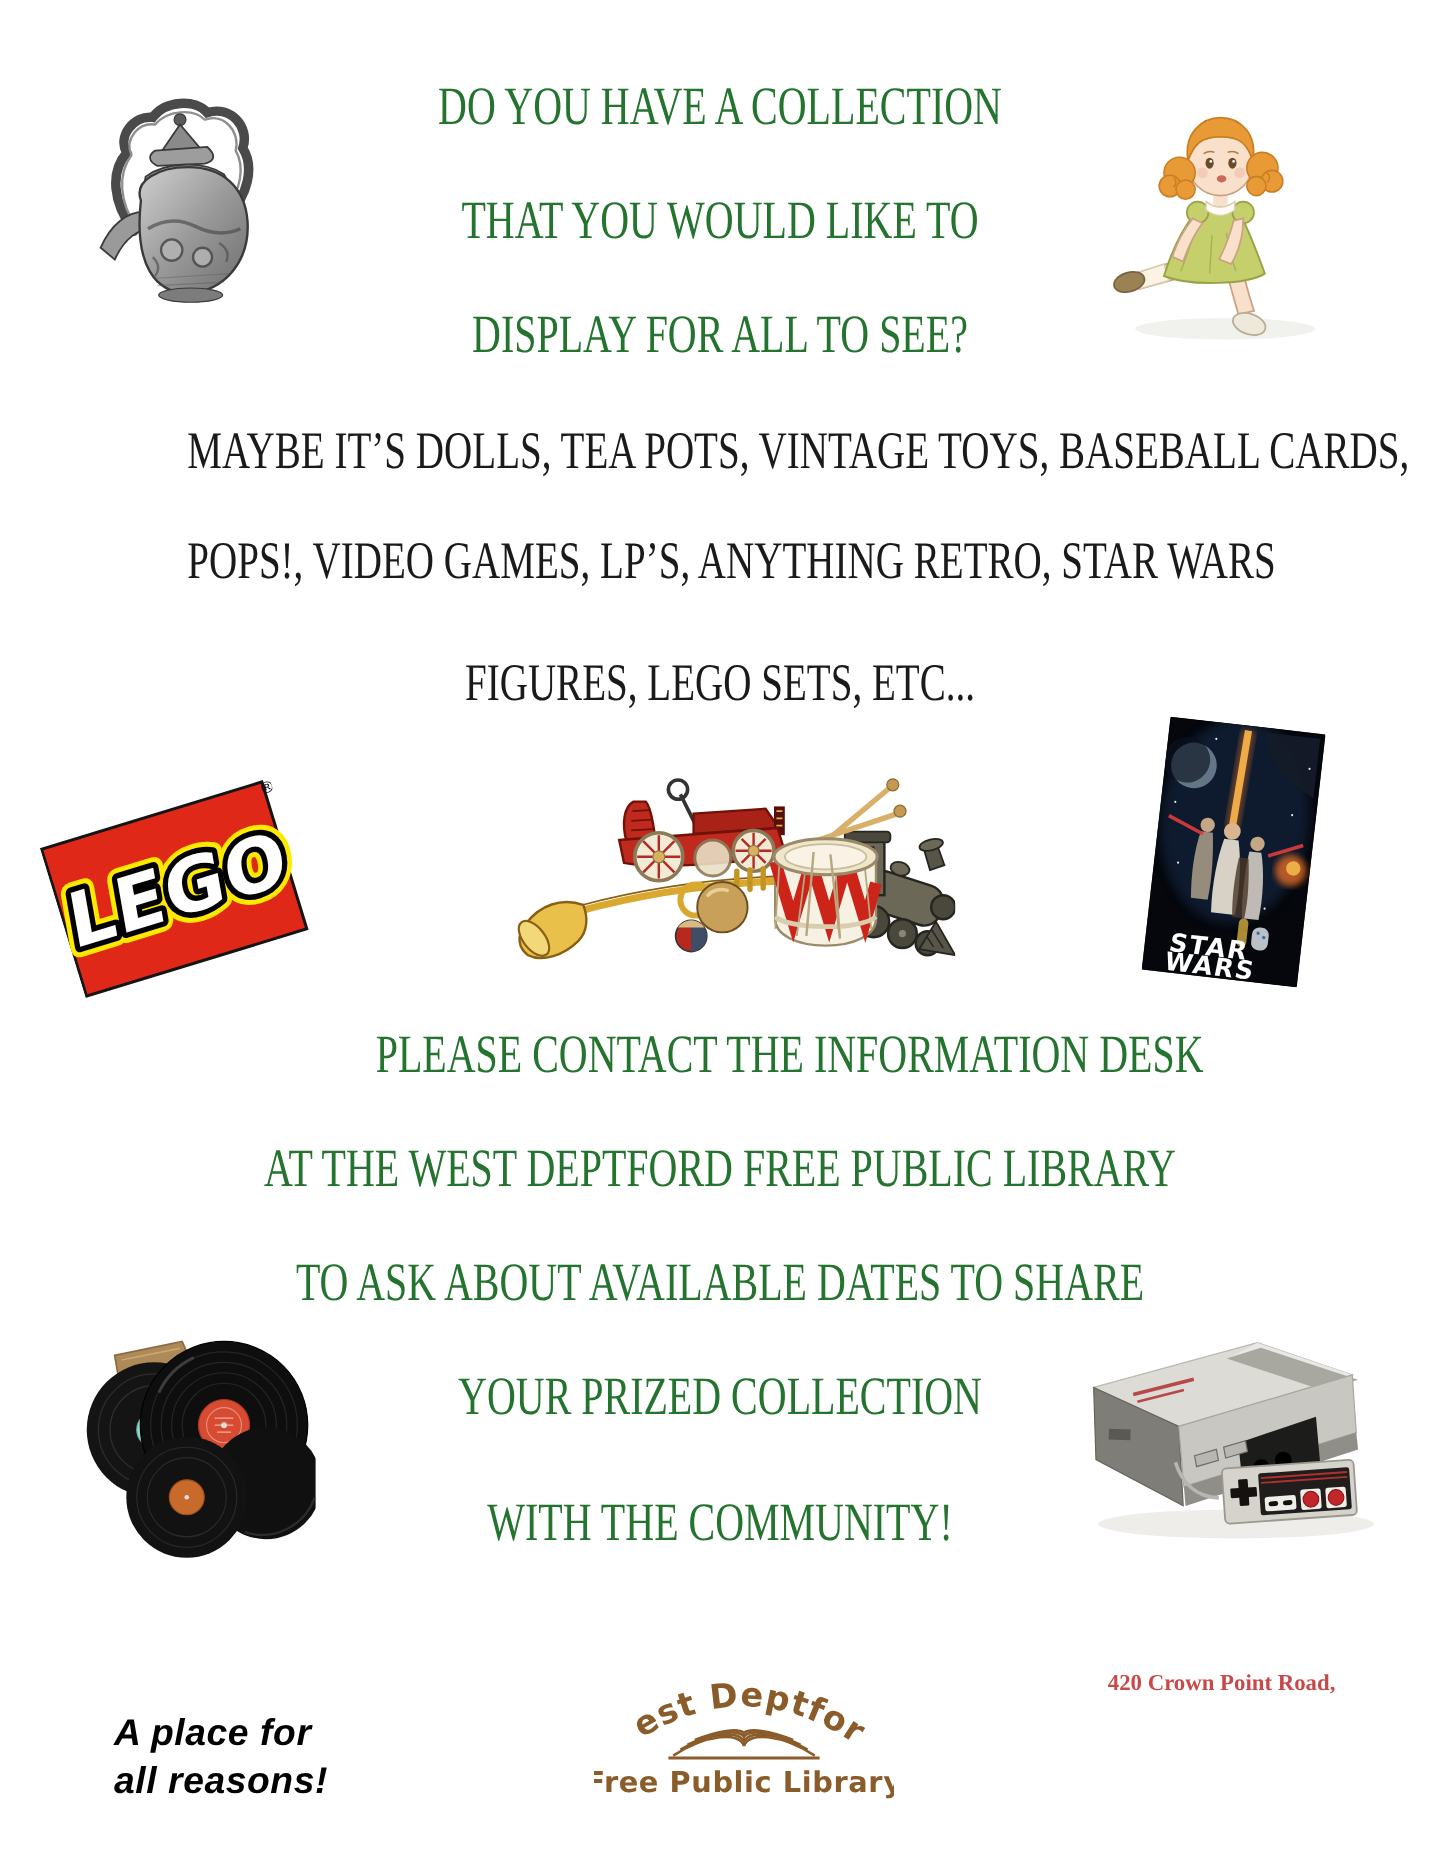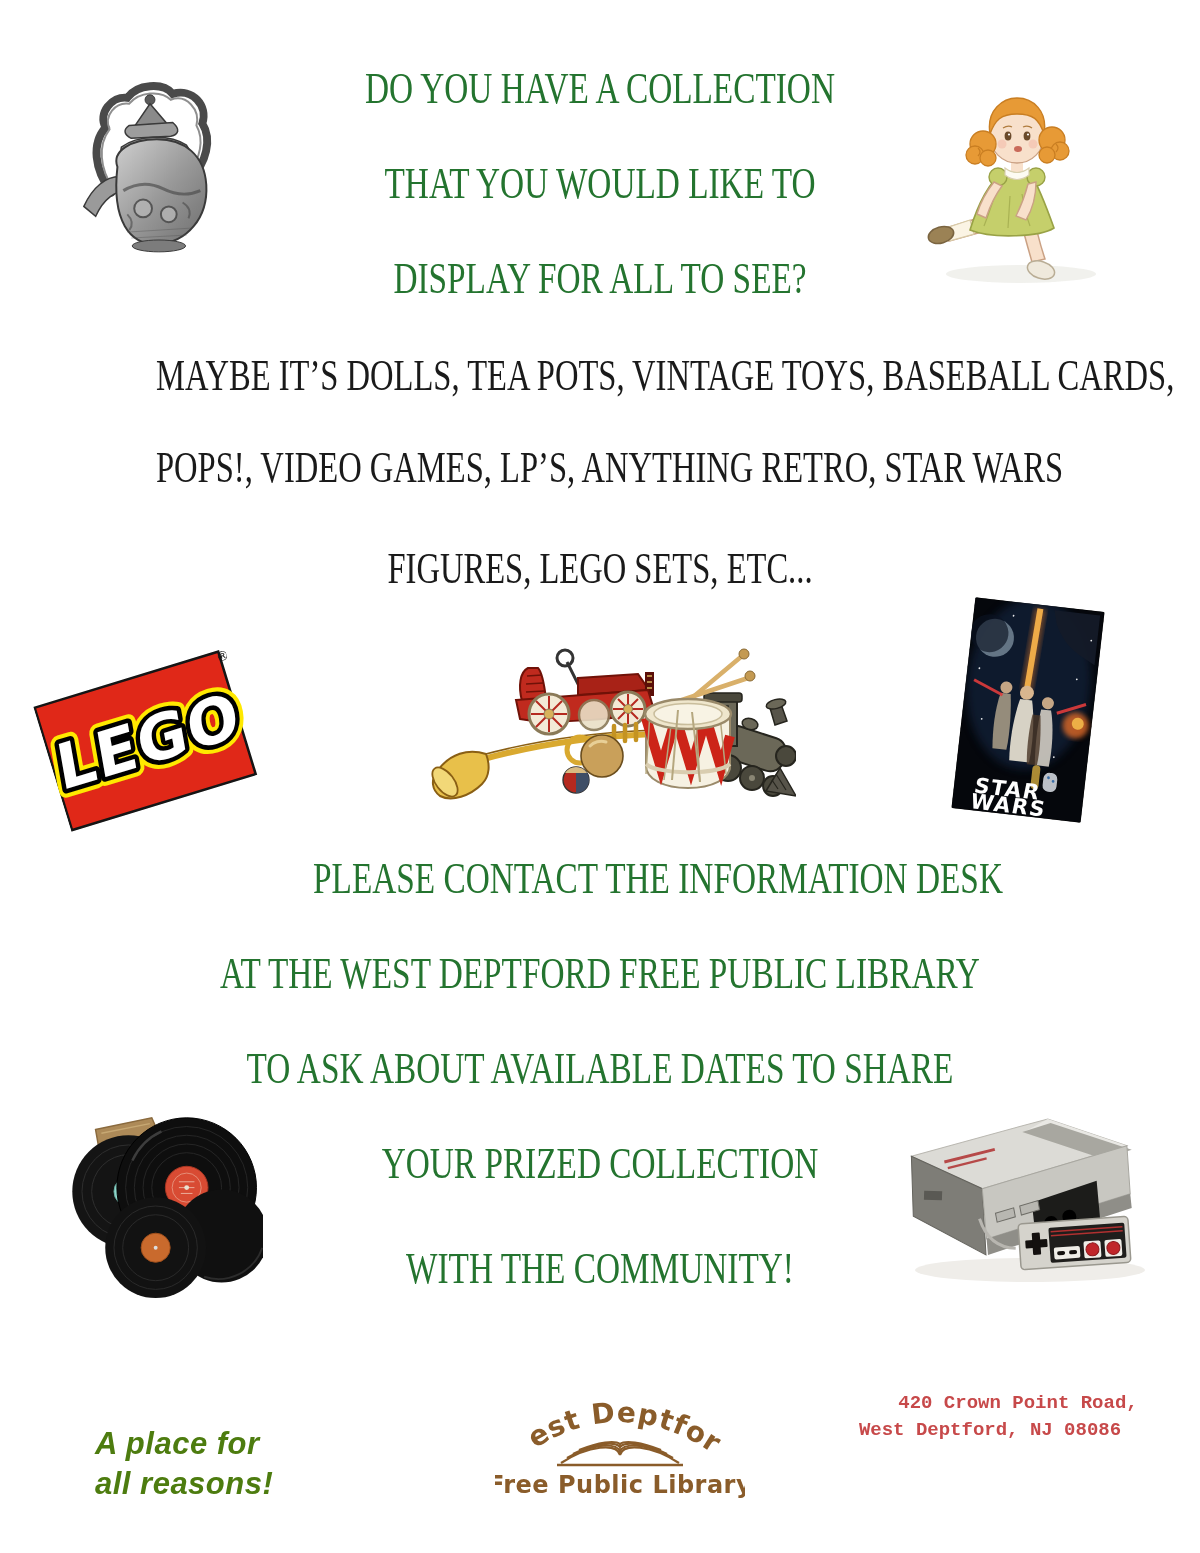--- a/index.html
+++ b/index.html
@@ -4,25 +4,25 @@
 <style>
   html,body{margin:0;padding:0;background:#ffffff;}
   .flyer{position:relative;width:1200px;height:1553px;background:#ffffff;overflow:hidden;
          font-family:"Liberation Serif", serif;padding-left:33px;}
   .line{position:absolute;left:0;width:1200px;text-align:center;white-space:nowrap;
         line-height:1.0;transform:scaleX(0.74);transform-origin:50% 50%;}
   .green{color:#24742f;font-size:45px;}
   .black{color:#1a1a1a;font-size:44px;}
   .shift58{transform:translateX(58px) scaleX(0.74);}
   .img{position:absolute;}
-  .tagline{position:absolute;left:95px;top:1424px;color:#4d7c0f;
+  .tagline{position:absolute;left:95px;top:1424px;color:#000000;
            font-family:"Liberation Sans", sans-serif;font-weight:bold;font-style:italic;
            font-size:31px;line-height:40px;letter-spacing:0.5px;}
   .address{position:absolute;left:820px;top:1390px;width:340px;text-align:center;
-           color:#c7494a;font-family:Liberation Mono, monospace;font-weight:bold;
+           color:#c7494a;font-family:Liberation Serif, serif;font-weight:bold;
            font-size:19px;line-height:26.5px;}
   .address .indent{transform:translateX(28px);}
   svg{display:block;}
   .sw-title{font-family:"DejaVu Sans", sans-serif;font-weight:bold;fill:#ffffff;}
   .lego-font{font-family:"DejaVu Sans", sans-serif;font-weight:bold;}
   .logo-font{font-family:"DejaVu Sans", sans-serif;font-weight:bold;fill:#8a5c2a;}
 </style>
 </head>
 <body>
 
@@ -364,16 +364,15 @@
         <path d="M 84,65 C 104,57 120,55 125,59 C 130,55 146,57 166,65"></path>
         <path d="M 62,80 L 188,80" stroke-width="2.6"></path>
         <path d="M 125,70 L 125,59" stroke-width="1.6"></path>
       </g>
       <text class="logo-font" x="125" y="108" font-size="24" letter-spacing="0.5" text-anchor="middle">Free Public Library</text>
     </svg>
   </div>
 
   <div class="address">
     <div class="indent">420 Crown Point Road,</div>
-    <div>West Deptford, NJ 08086</div>
   </div>
 
 </div>
 
 </body></html>

